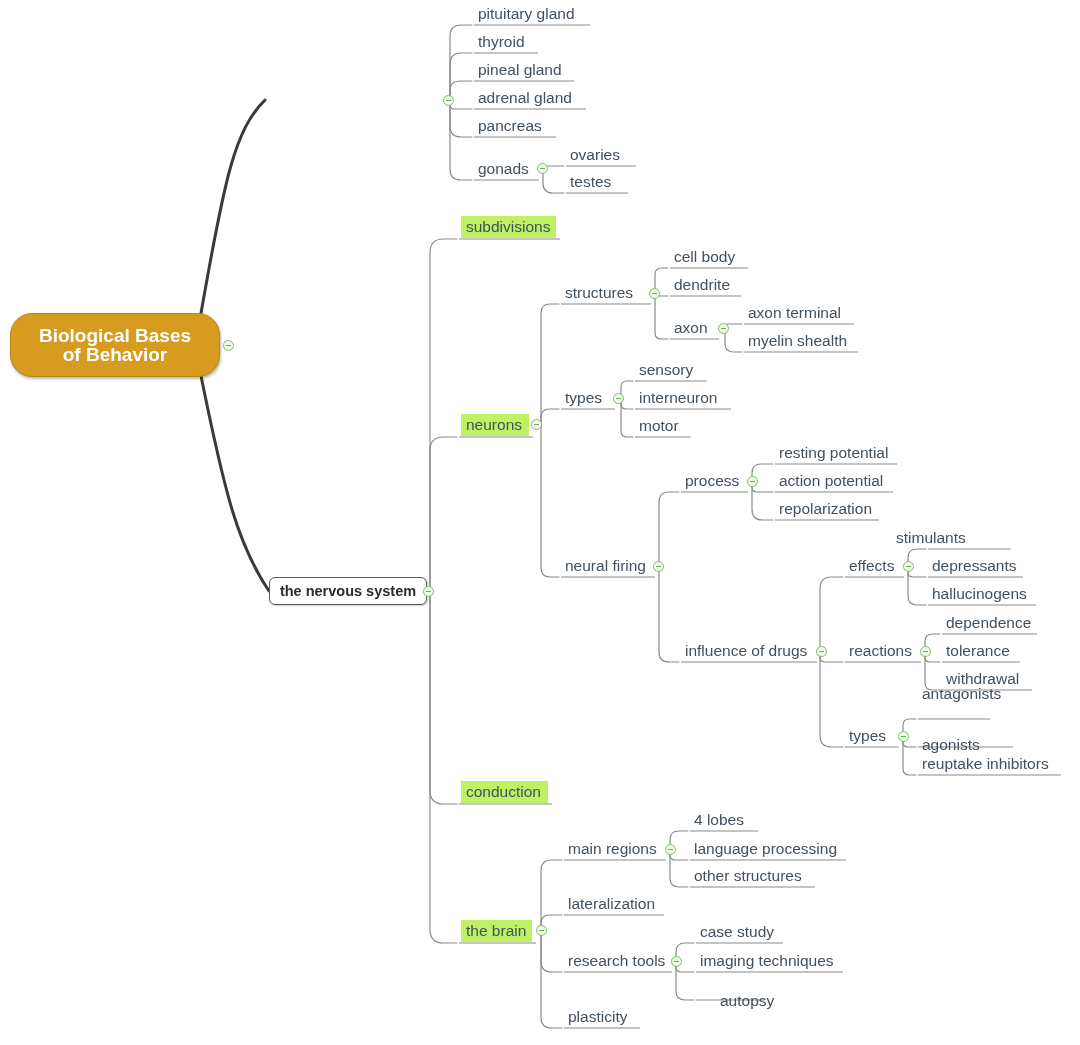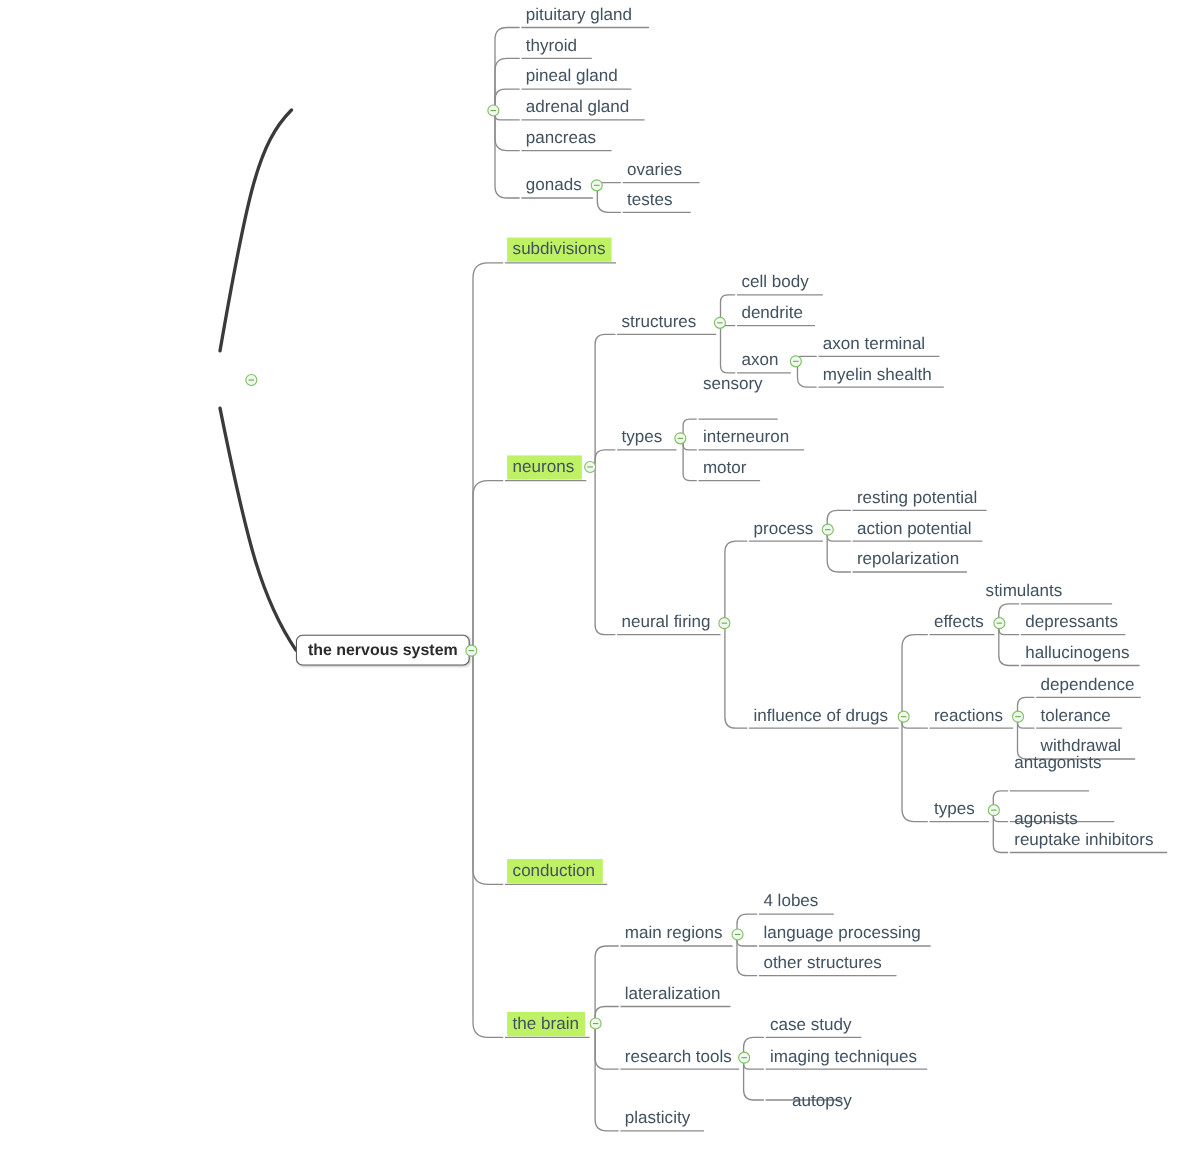--- a/index.html
+++ b/index.html
@@ -187,20 +187,26 @@
       <path d="M 541 932 L 541 923.5 Q 541 915 549.5 915 L 562 915" fill="none" stroke="#8a8a8a" stroke-width="1.2" stroke-linecap="round"></path>
       <path d="M 541 932 L 541 961.5 Q 541 972 551.5 972 L 562 972" fill="none" stroke="#8a8a8a" stroke-width="1.2" stroke-linecap="round"></path>
       <path d="M 541 932 L 541 1017.5 Q 541 1028 551.5 1028 L 562 1028" fill="none" stroke="#8a8a8a" stroke-width="1.2" stroke-linecap="round"></path>
       <path d="M 670 850 L 670 840 Q 670 831 679 831 L 688 831" fill="none" stroke="#8a8a8a" stroke-width="1.2" stroke-linecap="round"></path>
       <path d="M 670 850 L 670 855 Q 670 860 675 860 L 688 860" fill="none" stroke="#8a8a8a" stroke-width="1.2" stroke-linecap="round"></path>
       <path d="M 670 850 L 670 878 Q 670 887 679 887 L 688 887" fill="none" stroke="#8a8a8a" stroke-width="1.2" stroke-linecap="round"></path>
       <path d="M 676 962 L 676 952 Q 676 943 685 943 L 694 943" fill="none" stroke="#8a8a8a" stroke-width="1.2" stroke-linecap="round"></path>
       <path d="M 676 962 L 676 967 Q 676 972 681 972 L 694 972" fill="none" stroke="#8a8a8a" stroke-width="1.2" stroke-linecap="round"></path>
       <path d="M 676 962 L 676 991 Q 676 1000 685 1000 L 694 1000" fill="none" stroke="#8a8a8a" stroke-width="1.2" stroke-linecap="round"></path>
     </svg>
+<div class="node root" style="left: 10px; top: 313px; width: 210px; height: 64px;">
+      <div>
+        <span class="rl">Biological Bases</span>
+        <span class="rl">of Behavior</span>
+      </div>
+    </div>
     <div class="node boxed" style="left: 269px; top: 577px; width: 158px; height: 28px;">
       <span>the nervous system</span>
     </div>
     <div class="node plain" style="left: 476px; top: 4px; width: 108px; height: 20px;">
       <span>pituitary gland</span>
     </div>
     <div class="node plain" style="left: 476px; top: 32px; width: 56px; height: 20px;">
       <span>thyroid</span>
     </div>
     <div class="node plain" style="left: 476px; top: 60px; width: 92px; height: 20px;">
@@ -235,21 +241,21 @@
     </div>
     <div class="node plain" style="left: 746px; top: 303px; width: 102px; height: 20px;">
       <span>axon terminal</span>
     </div>
     <div class="node plain" style="left: 746px; top: 331px; width: 106px; height: 20px;">
       <span>myelin shealth</span>
     </div>
     <div class="node plain" style="left: 563px; top: 388px; width: 46px; height: 20px;">
       <span>types</span>
     </div>
-    <div class="node plain" style="left: 637px; top: 340px; width: 64px; height: 20px;">
+    <div class="node plain" style="left: 637px; top: 360px; width: 64px; height: 20px;">
       <span>sensory</span>
     </div>
     <div class="node plain" style="left: 637px; top: 388px; width: 88px; height: 20px;">
       <span>interneuron</span>
     </div>
     <div class="node plain" style="left: 637px; top: 416px; width: 48px; height: 20px;">
       <span>motor</span>
     </div>
     <div class="node plain" style="left: 563px; top: 556px; width: 86px; height: 20px;">
       <span>neural firing</span>

